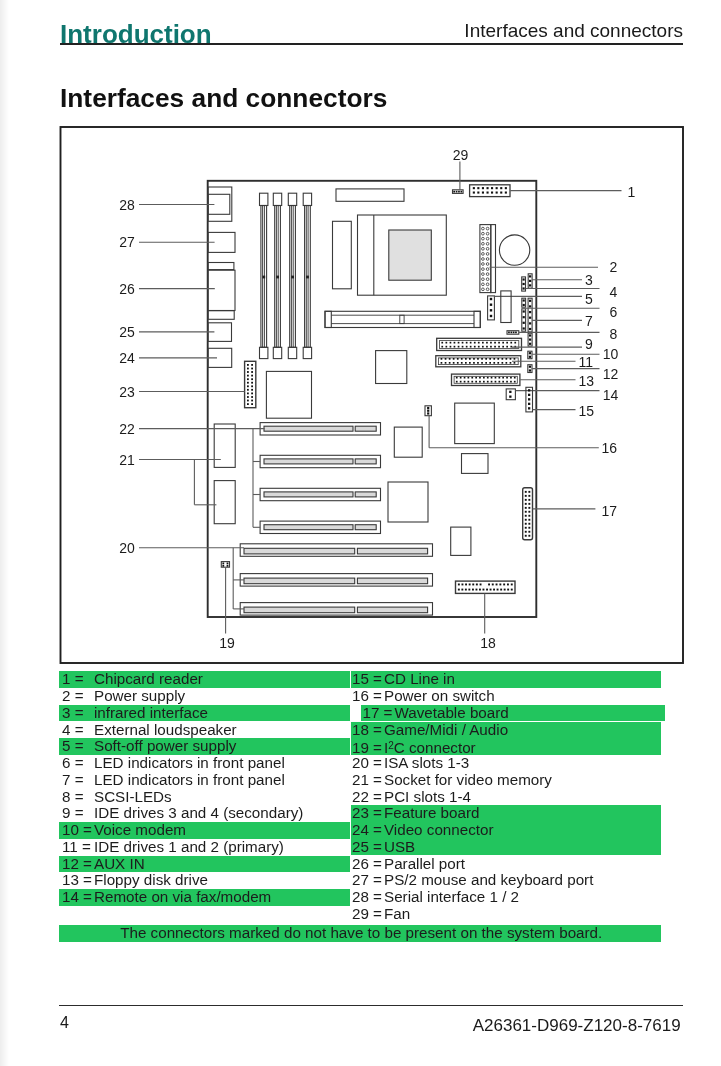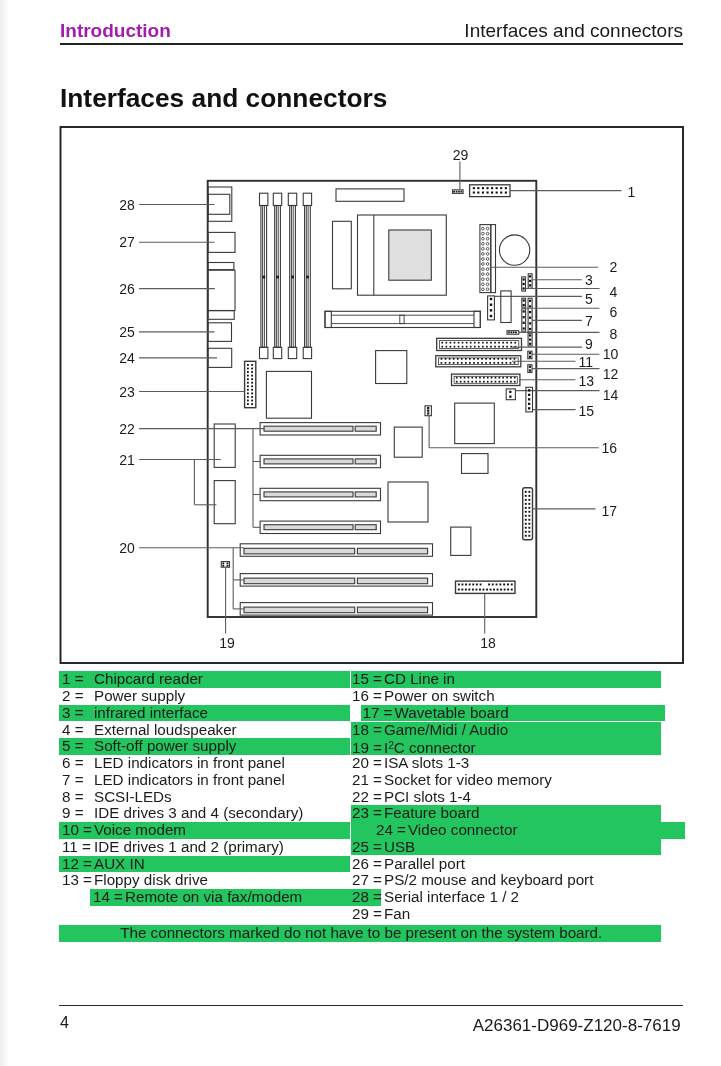--- a/index.html
+++ b/index.html
@@ -17,21 +17,21 @@
   .lrow .ln { display: inline-block; width: 32px; margin-left: 3.5px; }
   .lrow .lnr { display: inline-block; width: 32px; margin-left: 1.5px; }
   .lrow sup { font-size: 10px; vertical-align: 3.5px; }
   svg text { font-family: "Liberation Sans", sans-serif; }
 </style>
 </head>
 <body>
 
 <div class="abs" style="left:0;top:0;width:9px;height:1066px;background:linear-gradient(to right,#ededed,#fff);"></div>
 
-<div class="abs" style="left:60px;top:21.1px;font-size:19px;font-weight:bold;color:#a21caf;line-height:1;">Introduction</div>
+<div class="abs" style="left:60px;top:21.1px;font-size:26px;font-weight:bold;color:#0f766e;line-height:1;">Introduction</div>
 
 <div class="abs" style="right:38px;top:21.4px;font-size:19px;color:#1a1a1a;line-height:1;">Interfaces and connectors</div>
 
 <div class="abs" style="left:60px;top:43.2px;width:623px;height:1.6px;background:#222;"></div>
 
 <div class="abs" style="left:60px;top:84.5px;font-size:26.3px;font-weight:bold;color:#111;line-height:1;">Interfaces and connectors</div>
 
 <svg class="abs" style="left:0;top:0;" width="721" height="1066" viewBox="0 0 721 1066">
 
 <rect x="60.5" y="127" width="622.5" height="536" fill="none" stroke="#1f1f1f" stroke-width="1.9"></rect>
@@ -690,41 +690,41 @@
 <div class="lrow" style="top:805.2px;left:58.5px;width:291px;"><span class="ln">9&nbsp;=</span>IDE drives 3 and 4 (secondary)</div>
 
 <div class="lrow gray" style="top:822px;left:58.5px;width:291px;"><span class="ln">10&nbsp;=</span>Voice modem</div>
 
 <div class="lrow" style="top:838.7px;left:58.5px;width:291px;"><span class="ln">11&nbsp;=</span>IDE drives 1 and 2 (primary)</div>
 
 <div class="lrow gray" style="top:855.5px;left:58.5px;width:291px;"><span class="ln">12&nbsp;=</span>AUX IN</div>
 
 <div class="lrow" style="top:872.2px;left:58.5px;width:291px;"><span class="ln">13&nbsp;=</span>Floppy disk drive</div>
 
-<div class="lrow gray" style="top:889px;left:58.5px;width:291px;margin-left:31px;"><span class="ln">14&nbsp;=</span>Remote on via fax/modem</div>
+<div class="lrow gray" style="top:889px;left:58.5px;width:291px;"><span class="ln">14&nbsp;=</span>Remote on via fax/modem</div>
 
 <div class="lrow gray" style="top:671.2px;left:350.5px;width:310px;"><span class="lnr">15&nbsp;=</span>CD Line in</div>
 
 <div class="lrow" style="top:688px;left:350.5px;width:310px;"><span class="lnr">16&nbsp;=</span>Power on switch</div>
 
 <div class="lrow gray" style="top:704.7px;left:361px;width:304px;"><span class="lnr">17&nbsp;=</span>Wavetable board</div>
 
 <div class="lrow gray" style="top:721.5px;left:350.5px;width:310px;"><span class="lnr">18&nbsp;=</span>Game/Midi / Audio</div>
 
 <div class="lrow gray" style="top:738.2px;left:350.5px;width:310px;"><span class="lnr">19&nbsp;=</span>I<sup>2</sup>C connector</div>
 
 <div class="lrow" style="top:755px;left:350.5px;width:310px;"><span class="lnr">20&nbsp;=</span>ISA slots 1-3</div>
 
 <div class="lrow" style="top:771.7px;left:350.5px;width:310px;"><span class="lnr">21&nbsp;=</span>Socket for video memory</div>
 
 <div class="lrow" style="top:788.5px;left:350.5px;width:310px;"><span class="lnr">22&nbsp;=</span>PCI slots 1-4</div>
 
 <div class="lrow gray" style="top:805.2px;left:350.5px;width:310px;"><span class="lnr">23&nbsp;=</span>Feature board</div>
 
-<div class="lrow gray" style="top:822px;left:350.5px;width:310px;padding-left:24px;"><span class="lnr">24&nbsp;=</span>Video connector</div>
+<div class="lrow gray" style="top:822px;left:350.5px;width:310px;"><span class="lnr">24&nbsp;=</span>Video connector</div>
 
 <div class="lrow gray" style="top:838.7px;left:350.5px;width:310px;"><span class="lnr">25&nbsp;=</span>USB</div>
 
 <div class="lrow" style="top:855.5px;left:350.5px;width:310px;"><span class="lnr">26&nbsp;=</span>Parallel port</div>
 
 <div class="lrow" style="top:872.2px;left:350.5px;width:310px;"><span class="lnr">27&nbsp;=</span>PS/2 mouse and keyboard port</div>
 
 <div class="lrow" style="top:889px;left:350.5px;width:310px;"><span class="lnr">28&nbsp;=</span>Serial interface 1 / 2</div>
 
 <div class="lrow" style="top:905.7px;left:350.5px;width:310px;"><span class="lnr">29&nbsp;=</span>Fan</div>

